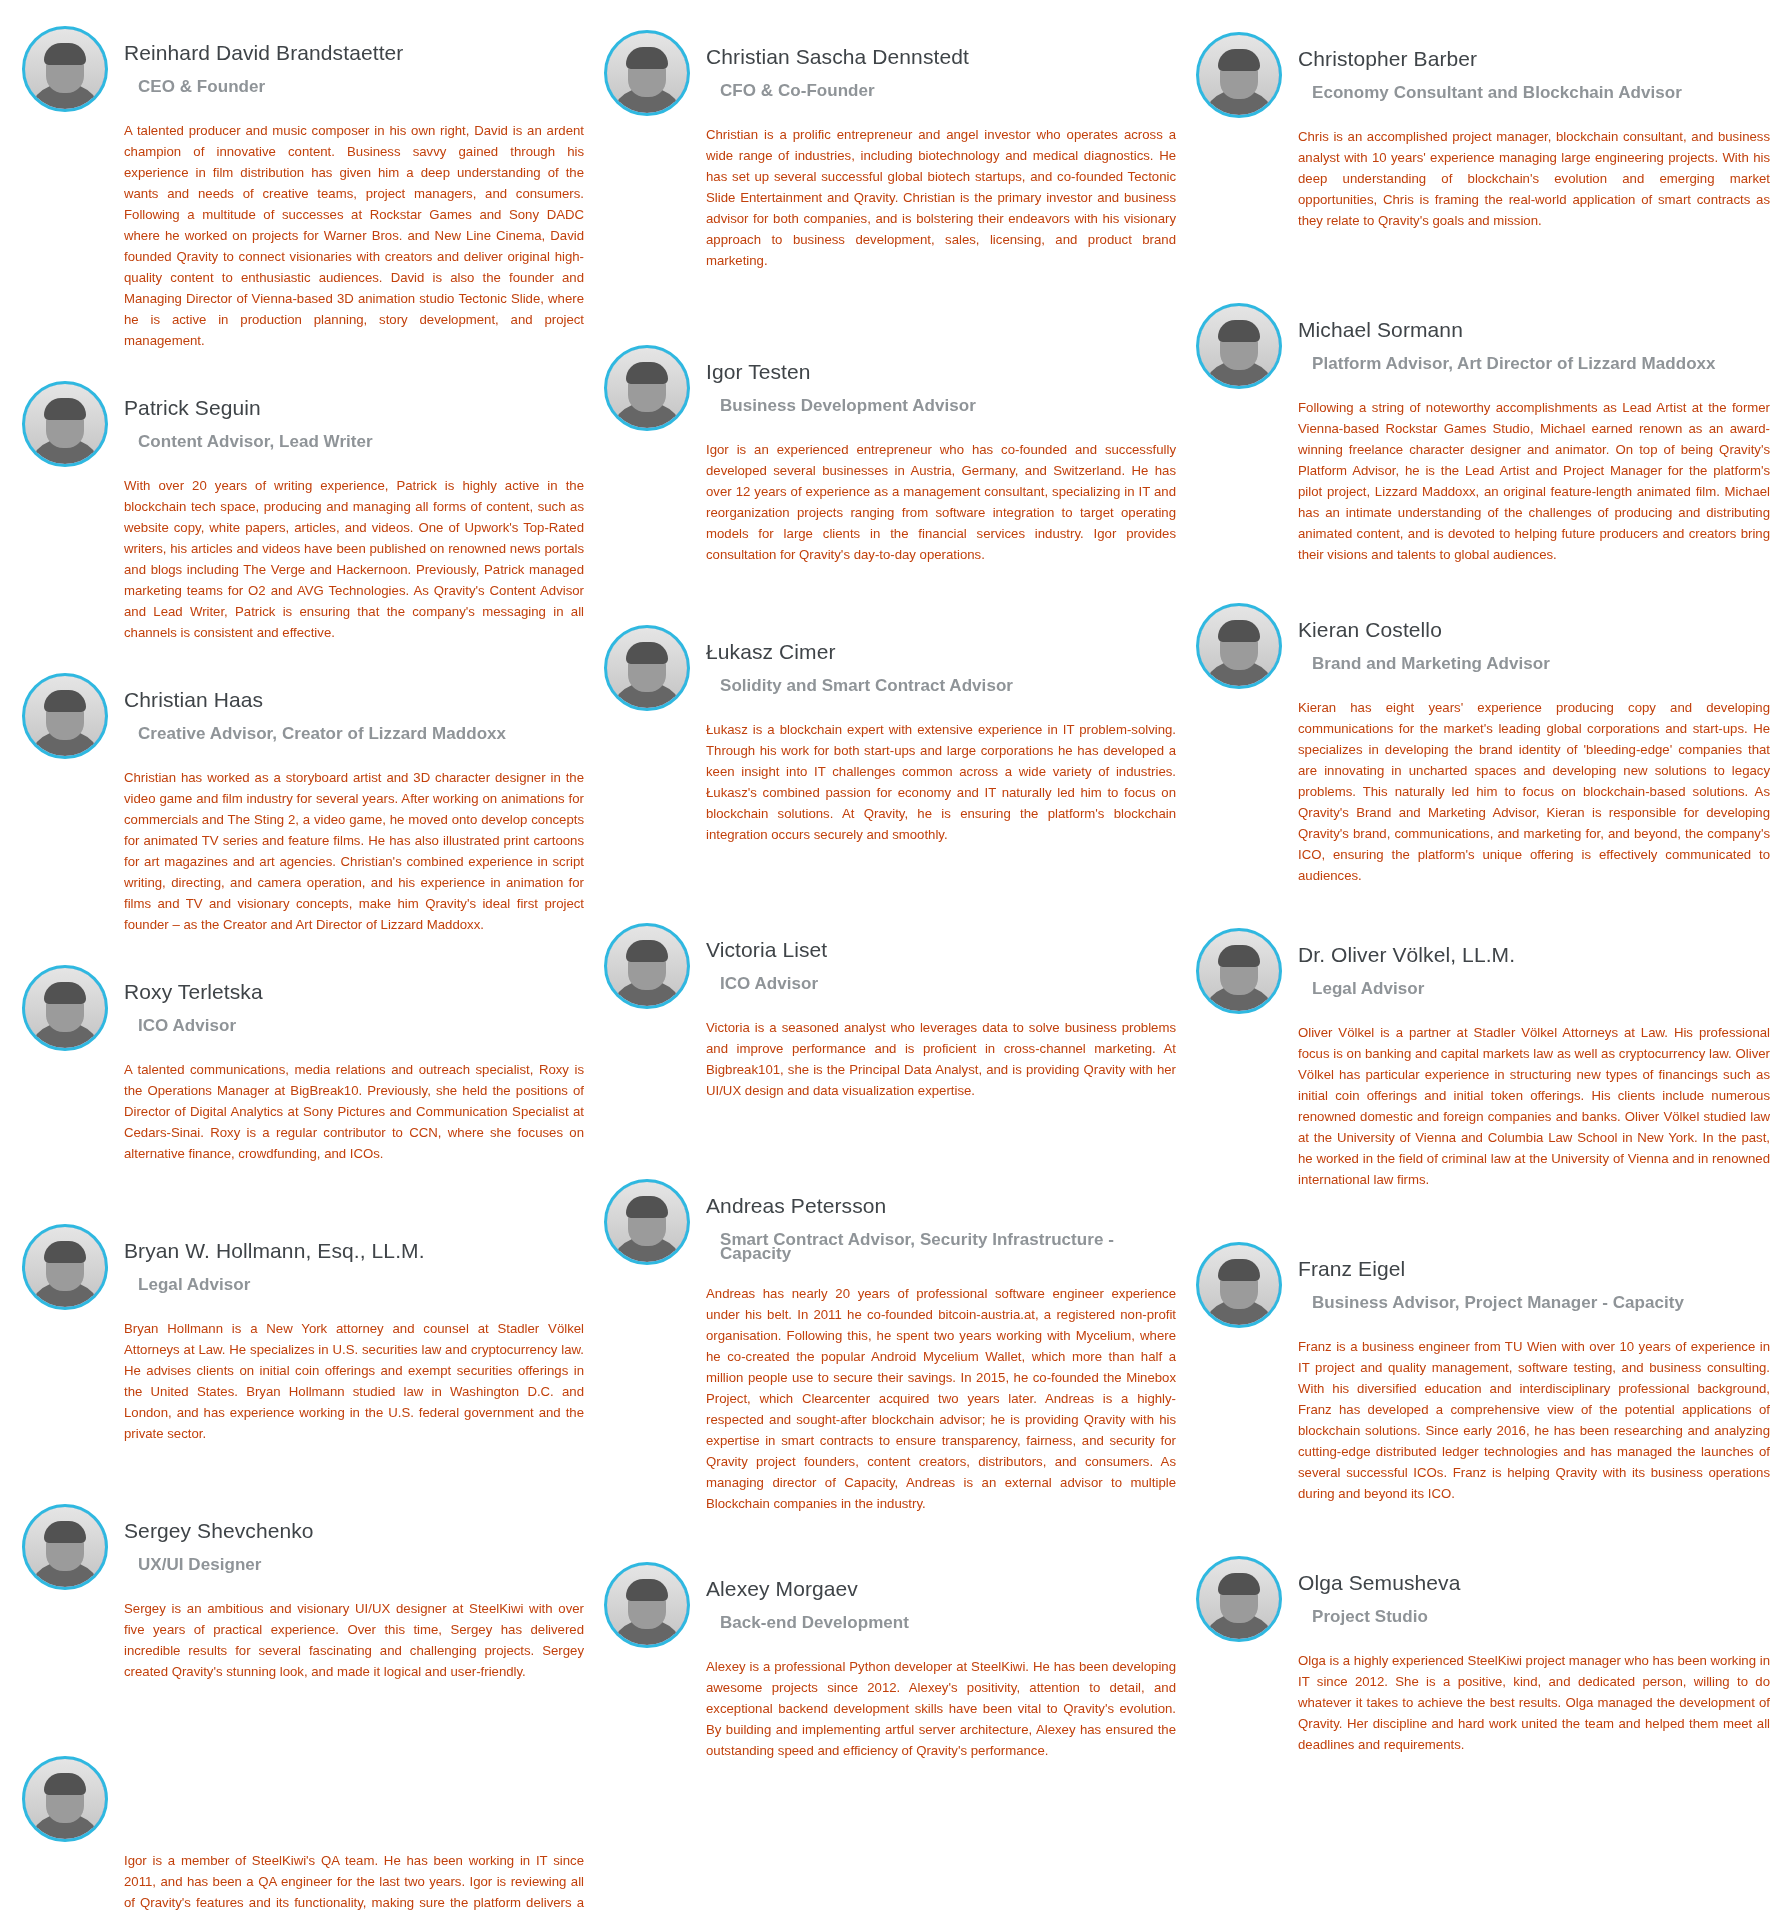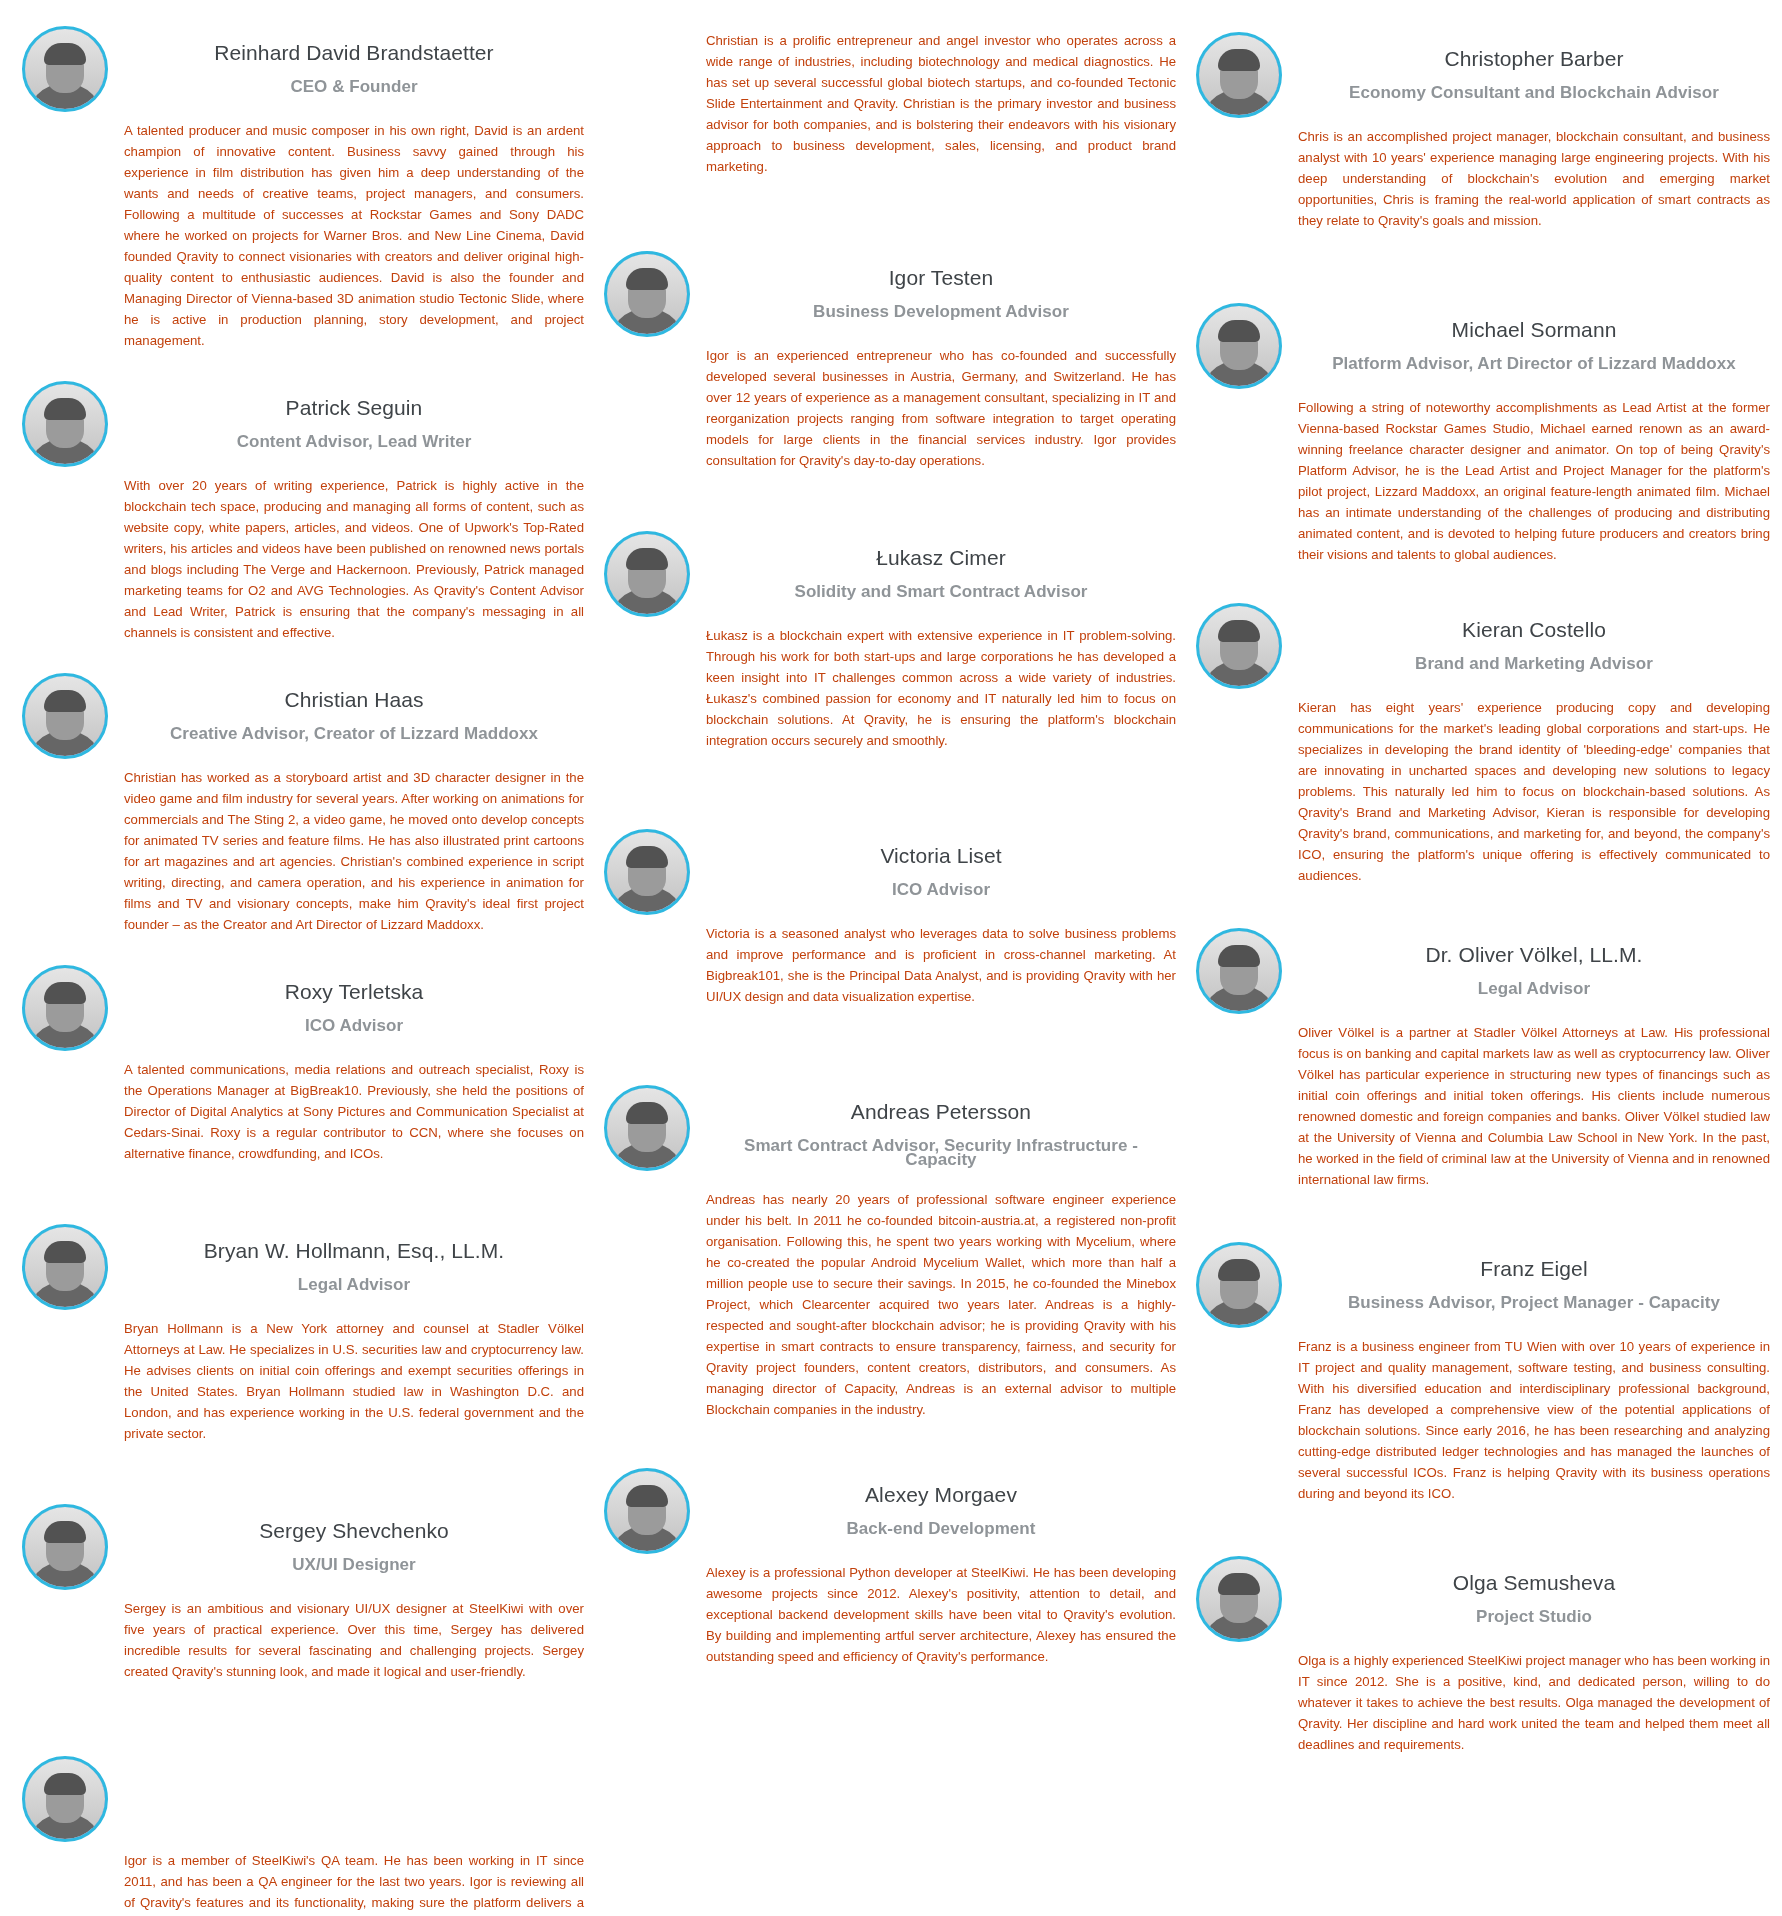--- a/index.html
+++ b/index.html
@@ -93,21 +93,20 @@
   }
   .face .hair {
     position:absolute; left:50%; top:14px; width:42px; height:22px;
     transform: translateX(-50%);
     background:#4b5154; border-radius: 21px 21px 6px 6px;
   }
   .person-title-block {
     flex: 1 1 auto;
     padding-top: 14px;
     min-width: 0;
-    text-align: center;
   }
   .p-name {
     font-size: 21px;
     line-height: 26px;
     color: #3f4448;
     font-weight: 400;
     letter-spacing: 0.1px;
     margin: 0 0 4px 0;
   }
   .p-role {
@@ -287,20 +286,36 @@
         <div class="person-body" style="padding-left:102px;">
           <p class="p-bio">Igor is a member of SteelKiwi's QA team. He has been working in IT since 2011, and has been a QA engineer for the last two years. Igor is reviewing all of Qravity's features and its functionality, making sure the platform delivers a seamless, bug-free experience.</p>
         </div>
       </div>
 
     </div>
 
     <div class="col col-2">
 
       <div class="person" style="margin-top:12px;">
+        <div class="person-head">
+          <div class="avatar-wrap">
+            <div class="avatar">
+                <div class="face">
+                  <div class="bg"></div>
+                  <div class="shoulders"></div>
+                  <div class="head"></div>
+                  <div class="hair"></div>
+                </div>
+              </div>
+          </div>
+          <div class="person-title-block">
+            <div class="p-name">Christian Sascha Dennstedt</div>
+            <div class="p-role">CFO &amp; Co-Founder</div>
+          </div>
+        </div>
         <div class="person-body">
           <p class="p-bio">Christian is a prolific entrepreneur and angel investor who operates across a wide range of industries, including biotechnology and medical diagnostics. He has set up several successful global biotech startups, and co-founded Tectonic Slide Entertainment and Qravity. Christian is the primary investor and business advisor for both companies, and is bolstering their endeavors with his visionary approach to business development, sales, licensing, and product brand marketing.</p>
         </div>
       </div>
 
       <div class="person" style="margin-top:74px;">
         <div class="person-head">
           <div class="avatar-wrap">
             <div class="avatar">
                 <div class="face">

